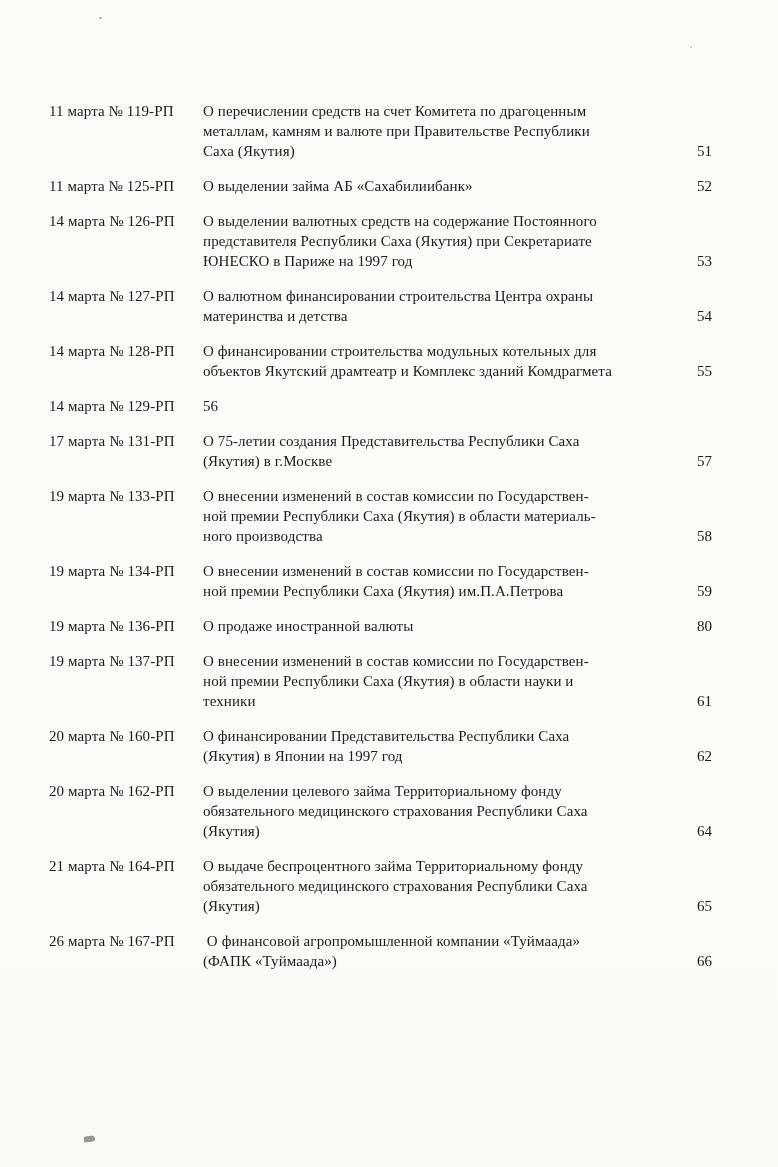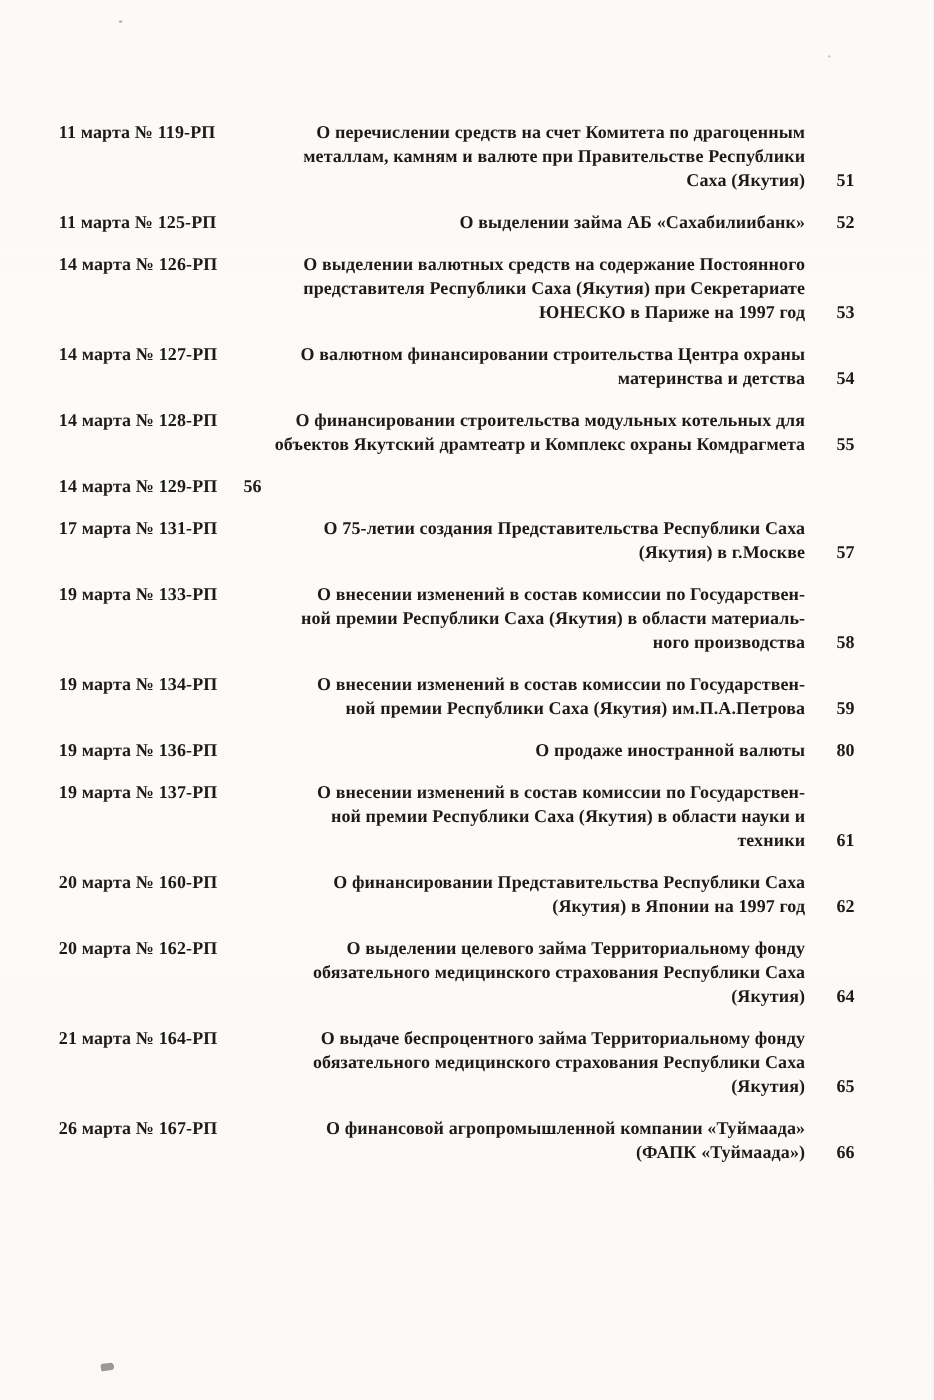--- a/index.html
+++ b/index.html
@@ -27,32 +27,30 @@
     top: 101px;
     left: 49px;
     right: 47px;
   }
   .entry {
     display: flex;
     align-items: flex-start;
     margin-bottom: 15px;
     font-size: 15px;
     line-height: 20px;
-    font-weight: bold;
   }
   .entry .date {
     width: 154px;
     flex: 0 0 154px;
     white-space: pre;
     letter-spacing: 0.1px;
   }
   .entry .title {
     flex: 1 1 auto;
     padding-right: 26px;
-    text-align: right;
   }
   .entry .title .title-line {
     white-space: pre-wrap;
     letter-spacing: 0.1px;
   }
   .entry .pagenum {
     flex: 0 0 34px;
     width: 34px;
     text-align: left;
     align-self: flex-end;
@@ -119,21 +117,21 @@
           <div class="title-line">О валютном финансировании строительства Центра охраны</div>
           <div class="title-line">материнства и детства</div>
         </div>
     <div class="pagenum">54</div>
   </div>
 
   <div class="entry">
     <div class="date">14 марта № 128-РП</div>
     <div class="title">
           <div class="title-line">О финансировании строительства модульных котельных для</div>
-          <div class="title-line">объектов Якутский драмтеатр и Комплекс охраны Комдрагмета</div>
+          <div class="title-line">объектов Якутский драмтеатр и Комплекс зданий Комдрагмета</div>
         </div>
     <div class="pagenum">55</div>
   </div>
 
   <div class="entry">
     <div class="date">14 марта № 129-РП</div>
     <div class="pagenum">56</div>
   </div>
 
   <div class="entry">

